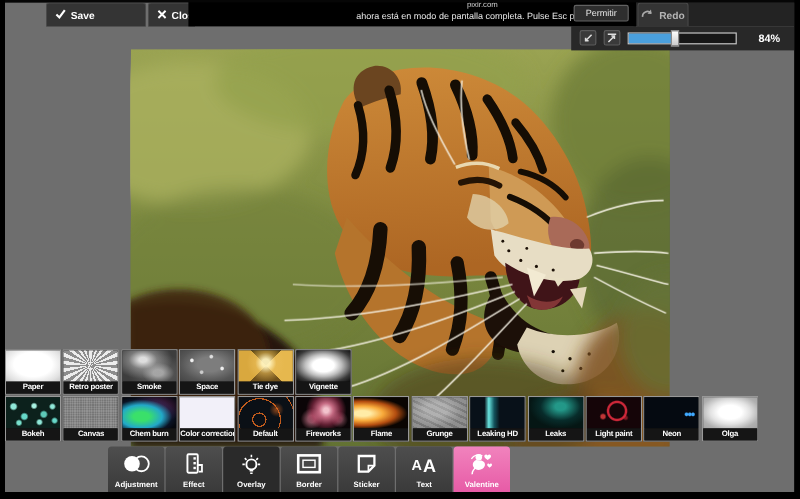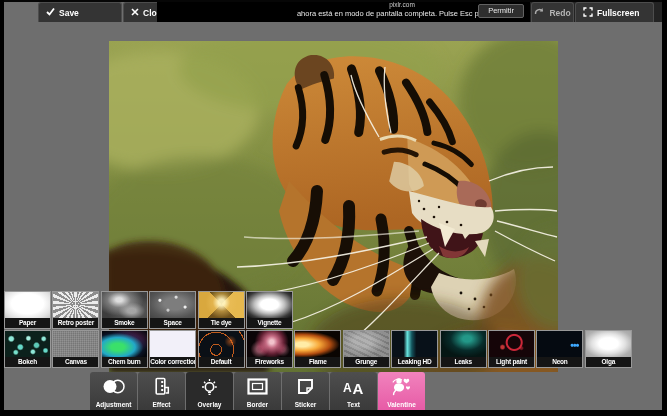--- a/index.html
+++ b/index.html
@@ -232,35 +232,46 @@
         </svg></span>
     <span>Close</span>
   </div>
   <div class="tab tab-redo">
     <span><svg width="11" height="9" viewBox="0 0 11 9">
           <path d="M1.5,7 A4,4 0 0 1 8.5,4" fill="none" stroke="#aaa" stroke-width="1.4"></path>
           <path d="M8.5,1 L9,4.6 L5.6,4.4 Z" fill="#aaa"></path>
         </svg></span>
     <span>Redo</span>
   </div>
-  <div class="tab tab-fullscreen">
-    <span><svg width="10" height="10" viewBox="0 0 10 10">
-          <path d="M1,3.5 V1 h2.5 M6.5,1 H9 v2.5 M9,6.5 V9 H6.5 M3.5,9 H1 V6.5" fill="none" stroke="#fff" stroke-width="1.4"></path>
-        </svg></span>
-    <span>Fullscreen</span>
-  </div>
 
   <div class="notification">
     <div class="notif-text">
       <div class="notif-site">pixlr.com</div>
       <div class="notif-msg">ahora está en modo de pantalla completa. Pulse Esc para salir.</div>
     </div>
     <div class="allow-btn">Permitir</div>
   </div>
 
+  <div class="zoom-strip">
+    <div class="zoom-btn fit">
+      <svg width="10" height="10" viewBox="0 0 10 10">
+          <path d="M8,2 L3,7 M3,4.5 V7 h2.5" stroke="#ddd" stroke-width="1.3" fill="none"></path>
+        </svg>
+    </div>
+    <div class="zoom-btn actual">
+      <svg width="10" height="10" viewBox="0 0 10 10">
+          <path d="M2,8 L7,3 M7,5.5 V3 H4.5 M1.5,1.5 h7" stroke="#ddd" stroke-width="1.3" fill="none"></path>
+        </svg>
+    </div>
+    <div class="zoom-slider">
+      <div class="zoom-fill"></div>
+      <div class="zoom-handle"></div>
+    </div>
+    <div class="zoom-level">84%</div>
+  </div>
 
   <div class="thumb-cell rt" style="left:4px">
     <div class="thumb-img sw-paper"></div>
     <div class="thumb-label">Paper</div>
   </div>
   <div class="thumb-cell rt" style="left:52.4px">
     <div class="thumb-img sw-retro"></div>
     <div class="thumb-label">Retro poster</div>
   </div>
   <div class="thumb-cell rt" style="left:100.8px">

